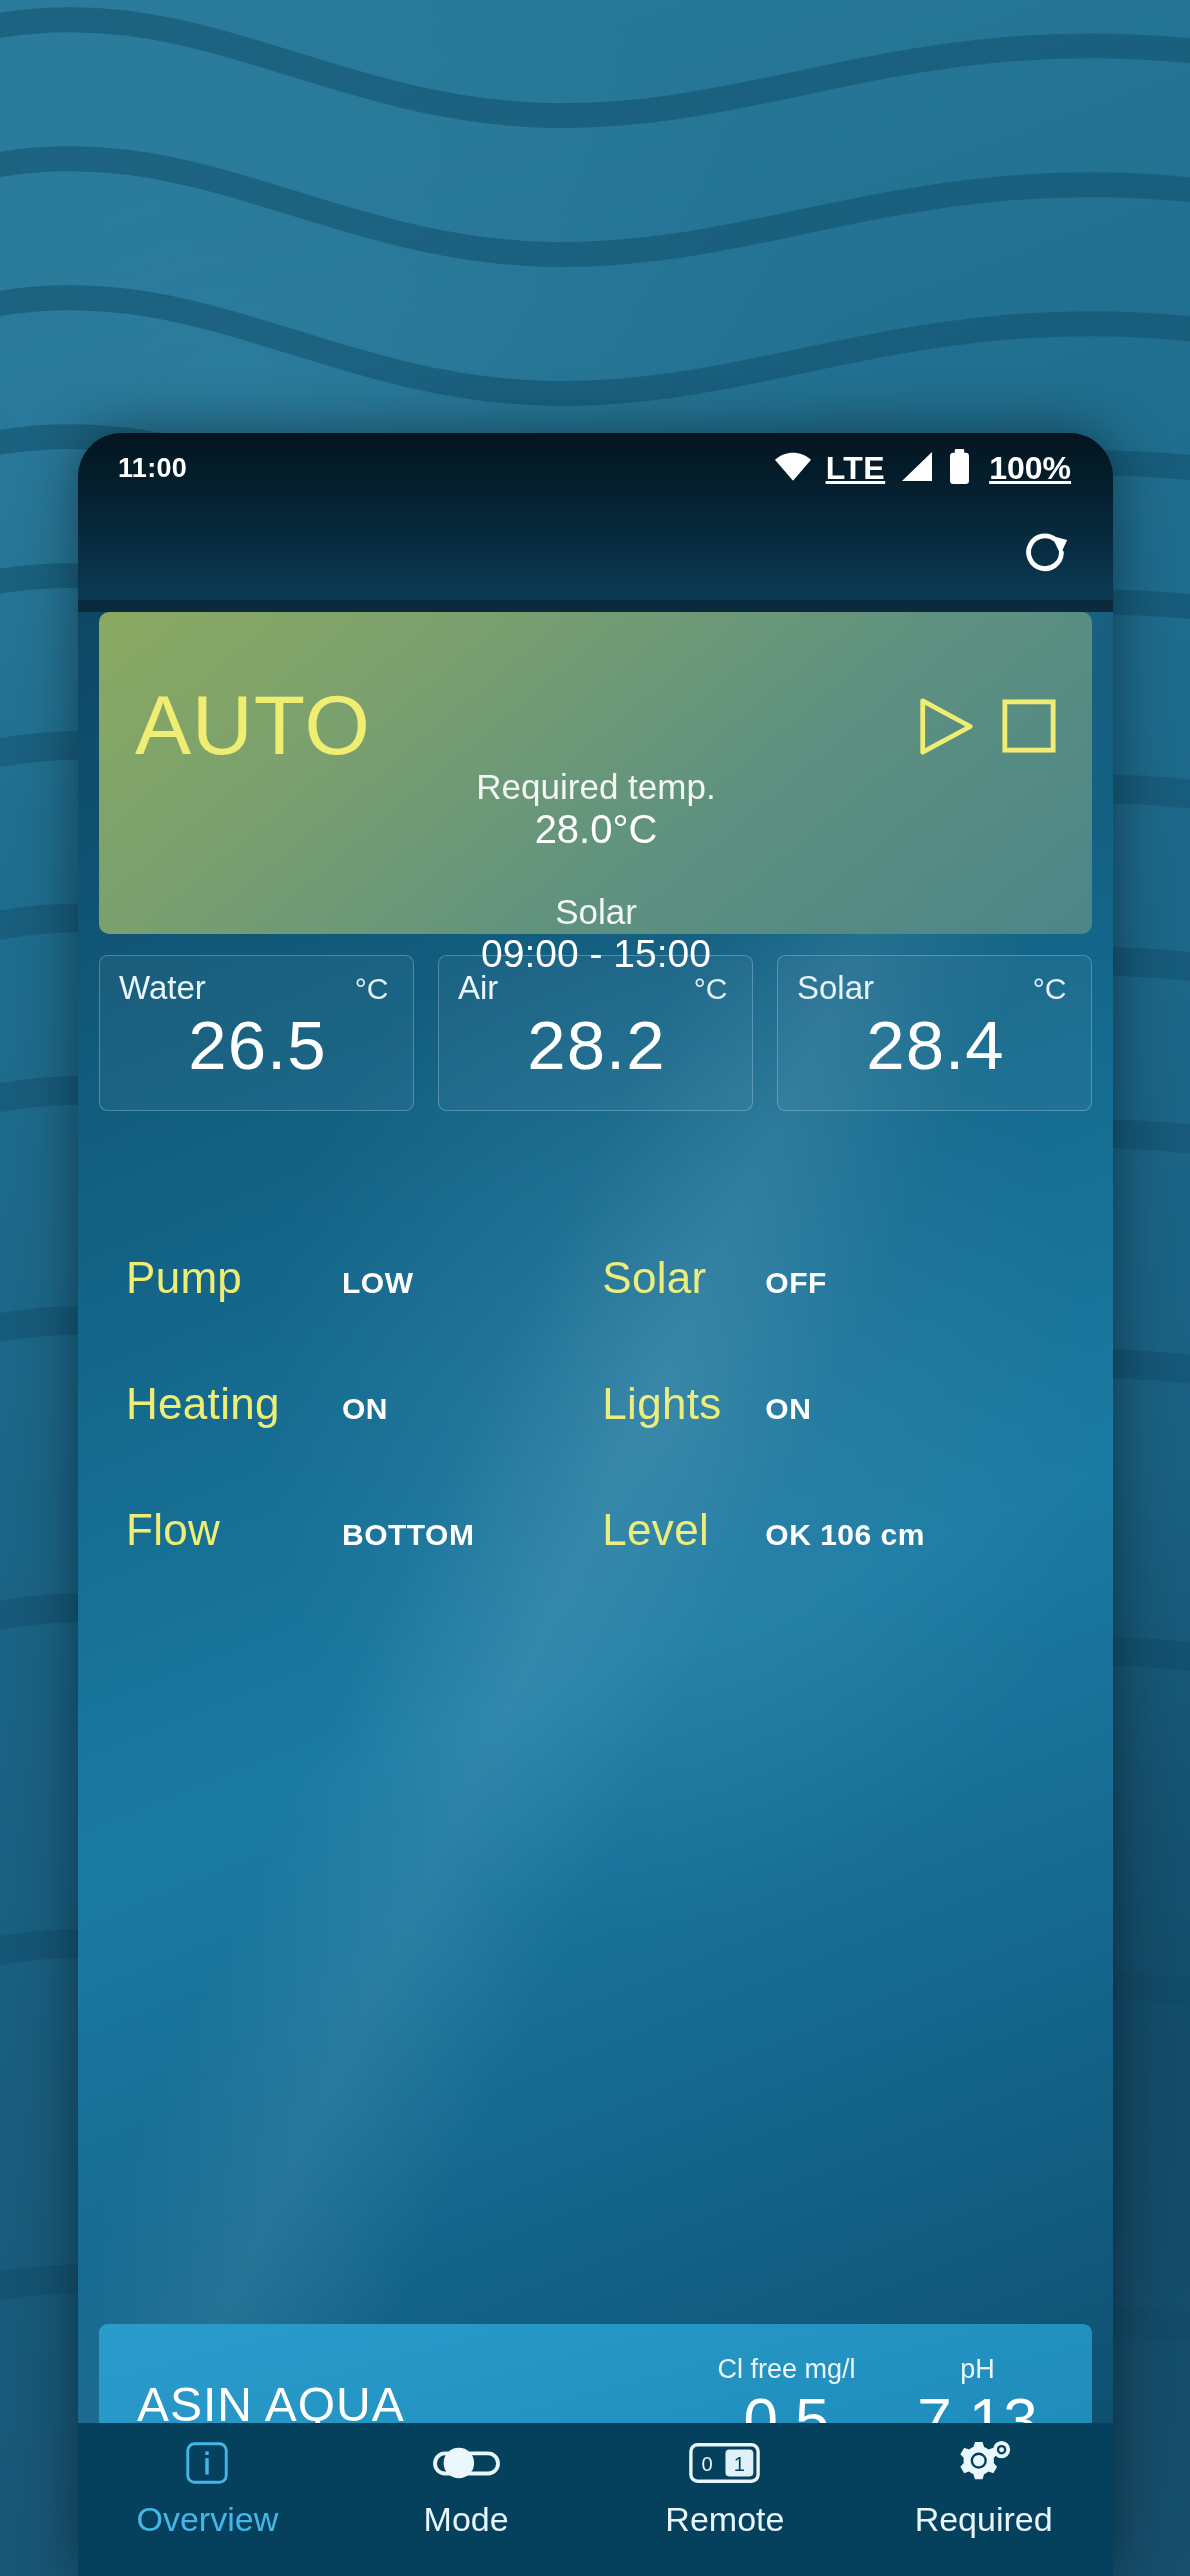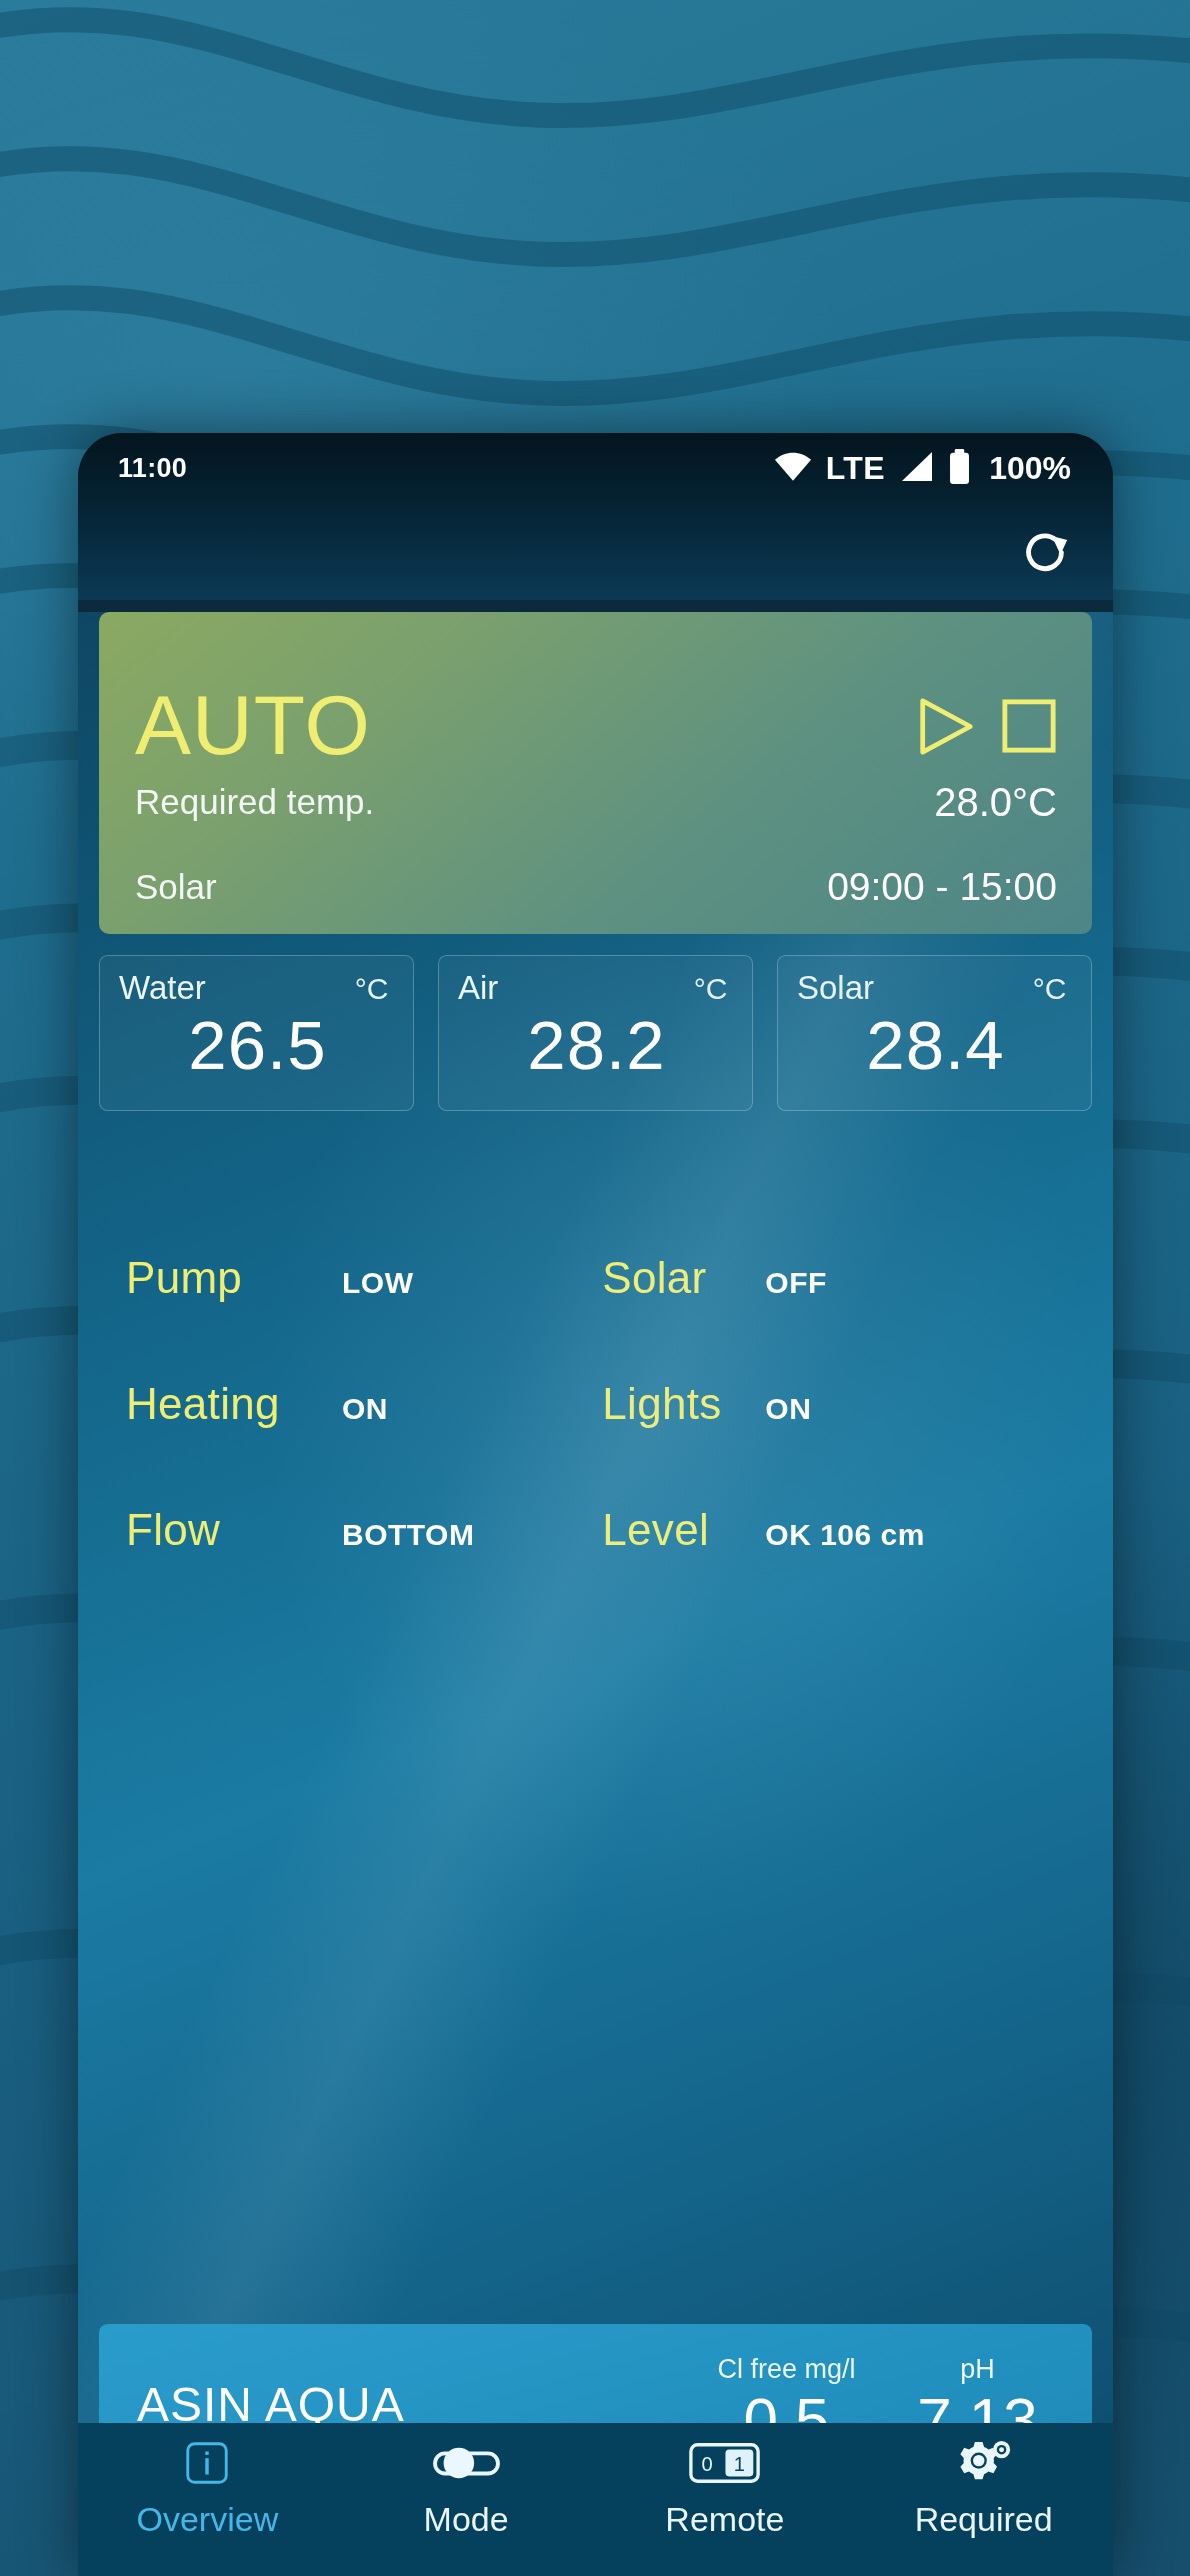--- a/index.html
+++ b/index.html
@@ -31,21 +31,21 @@
   }
 
   
   #statusbar{
     position:relative; height:71px;
     background:linear-gradient(180deg,#04151f 0%, #052232 100%);
     display:flex; align-items:center; justify-content:space-between;
     padding:0 42px 0 40px; color:#fff;
   }
   #clock{ font-size:27px; font-weight:600; letter-spacing:0.3px; color:#ffffff; }
-  #sb-right{ display:flex; align-items:center; gap:13.4px; }
+  #sb-right{ display:flex; align-items:center; gap:13.4px;text-decoration:underline; }
   .sb-lte{ font-size:32px; font-weight:600; letter-spacing:0.5px; }
   .sb-batt-txt{ font-size:32px; font-weight:600; margin-left:3.8px; }
 
   
   #appbar{
     position:relative; height:96px;
     background:linear-gradient(180deg,#052233 0%, #0b3a55 100%);
     display:flex; align-items:center; justify-content:center;
   }
   #app-title{
@@ -79,21 +79,21 @@
     background:linear-gradient(140deg,#8aa961 0%, #7ba06e 28%, #5e9180 62%, #4d8588 100%);
     padding:29px 35px 25px 36px;
     display:flex; flex-direction:column;
   }
   #mode-top{ display:flex; align-items:flex-start; justify-content:space-between; flex:1; }
   #mode-name{
     font-size:84px; color:#f0ee72; font-weight:300; line-height:1;
     margin-top:42px; letter-spacing:1px;
   }
   #mode-icons{ display:flex; align-items:center; gap:25px; margin-top:56px; }
-  .mc-row{ display:flex; align-items:center; justify-content:space-between; }
+  .mc-row{ display:flex; align-items:center; justify-content:space-between;flex-direction:column; }
   #row-temp{ margin-bottom:40px; }
   .mc-label{ font-size:35px; color:#f2f7f5; font-weight:300; }
   .mc-val{ font-size:40px; color:#ffffff; font-weight:300; }
   #timer-val{ font-size:39px; }
 
   
   #temps{ display:flex; gap:24px; margin-top:21px; }
   .tcard{
     flex:1; height:156px; border-radius:8.6px;
     border:1px solid rgba(190,225,240,.32);

